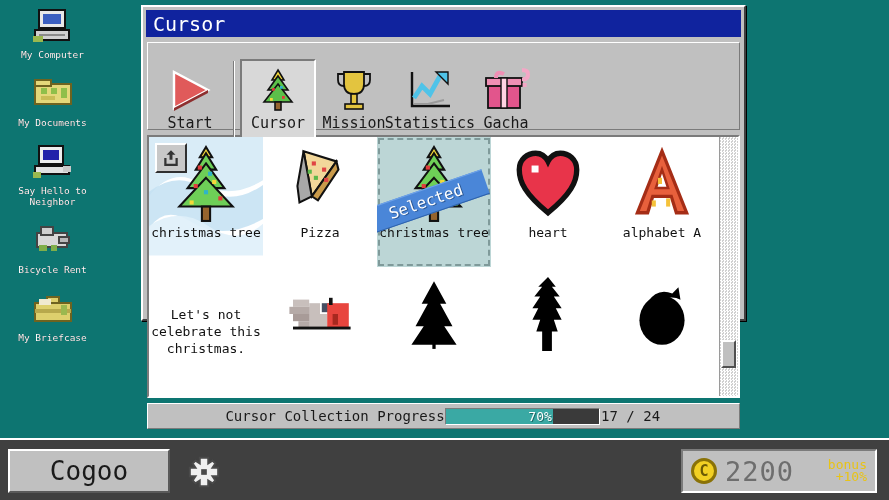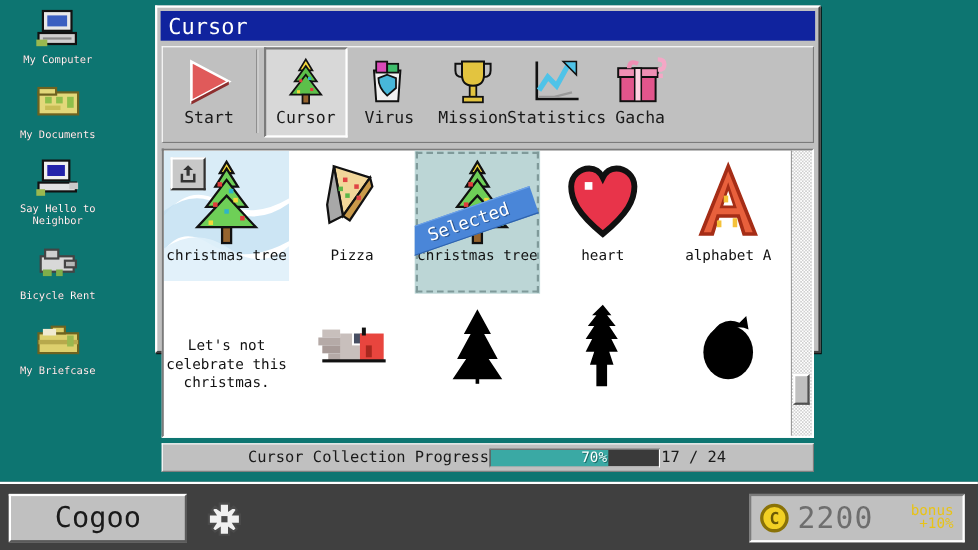--- a/index.html
+++ b/index.html
@@ -57,21 +57,21 @@
   }
 
   
   #toolbar{
     margin:5px 4px 0 4px; height:88px;
     background:#c0c0c0;
     border-top:1px solid #ffffff;
     border-left:1px solid #ffffff;
     border-right:1px solid #7b7b7b;
     border-bottom:1px solid #7b7b7b;
-    display:flex; align-items:flex-start; padding:0 4px;
+    display:flex; align-items:flex-start; padding:16px 4px;
   }
   .tb-btn{
     width:76px; height:82px;
     display:flex; flex-direction:column; align-items:center; justify-content:flex-start;
     cursor:pointer; user-select:none; padding-top:5px;
     background:transparent; border:2px solid transparent;
   }
   .tb-btn.active{
     background:#d8d8d8;
     border-top:2px solid #7b7b7b;
@@ -358,29 +358,20 @@
           <polygon points="13,9 20,18 6,18" fill="#5cc04a" stroke="#111" stroke-width="0.8"></polygon>
           <rect x="11.5" y="18" width="3" height="4" fill="#96642e" stroke="#111" stroke-width="0.8"></rect>
           <rect x="10" y="11" width="1.4" height="1.4" fill="#e03c3c"></rect>
           <rect x="15" y="15" width="1.4" height="1.4" fill="#e03c3c"></rect>
           <rect x="9" y="16" width="1.4" height="1.4" fill="#f5d93a"></rect>
           <rect x="14" y="10" width="1.4" height="1.4" fill="#2fb4c9"></rect>
         </svg>
         <div class="tlabel">Cursor</div>
       </div>
 
-      <div class="tb-btn">
-        <svg class="ticon" viewBox="0 0 26 24">
-          <polygon points="6,7 18,7 17,21 7,21" fill="#f0f0f0" stroke="#111" stroke-width="0.9"></polygon>
-          <path d="M12 9 L16 10.5 L16 15 Q12 18.5 12 18.5 Q8 15 8 10.5 Z" fill="#48b7d9" stroke="#111" stroke-width="0.8"></path>
-          <rect x="7" y="3" width="5" height="5" fill="#d94ab8" stroke="#111" stroke-width="0.8"></rect>
-          <rect x="12" y="4" width="5" height="4" fill="#3fbd6c" stroke="#111" stroke-width="0.8"></rect>
-        </svg>
-        <div class="tlabel">Virus</div>
-      </div>
 
       <div class="tb-btn">
         <svg class="ticon" viewBox="0 0 26 24">
           <path d="M8 3 H18 V9 Q18 14 13 14 Q8 14 8 9 Z" fill="#e3c43f" stroke="#111" stroke-width="0.9"></path>
           <path d="M8 4 H5 V7 Q5 10 8 10" fill="none" stroke="#111" stroke-width="0.9"></path>
           <path d="M18 4 H21 V7 Q21 10 18 10" fill="none" stroke="#111" stroke-width="0.9"></path>
           <rect x="11.5" y="14" width="3" height="5" fill="#e3c43f" stroke="#111" stroke-width="0.8"></rect>
           <rect x="8.5" y="19" width="9" height="2.5" fill="#e3c43f" stroke="#111" stroke-width="0.8"></rect>
         </svg>
         <div class="tlabel">Mission</div>

